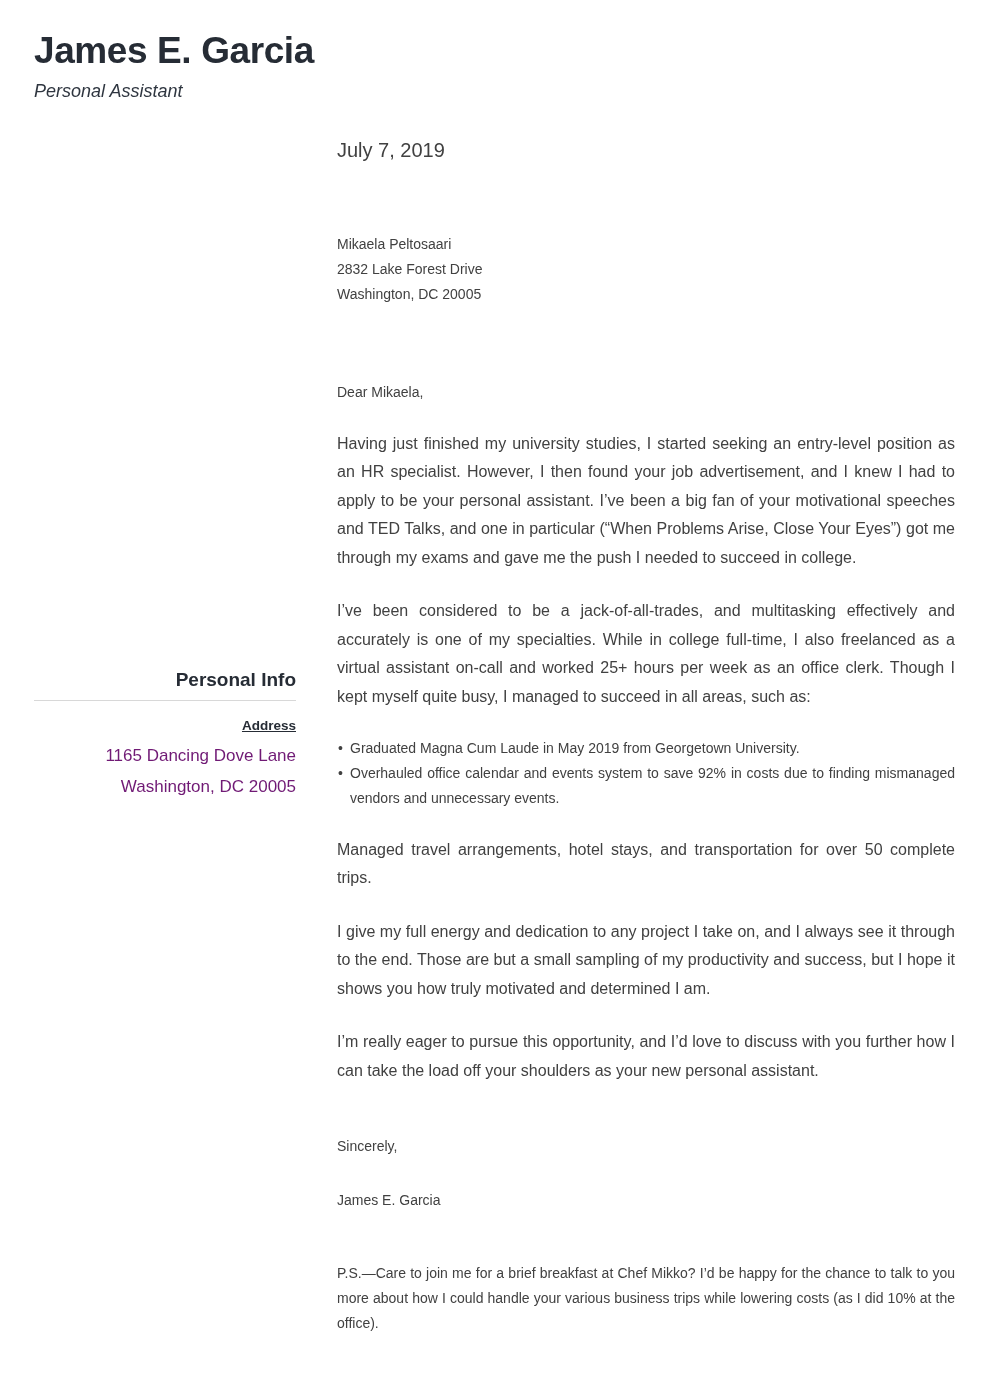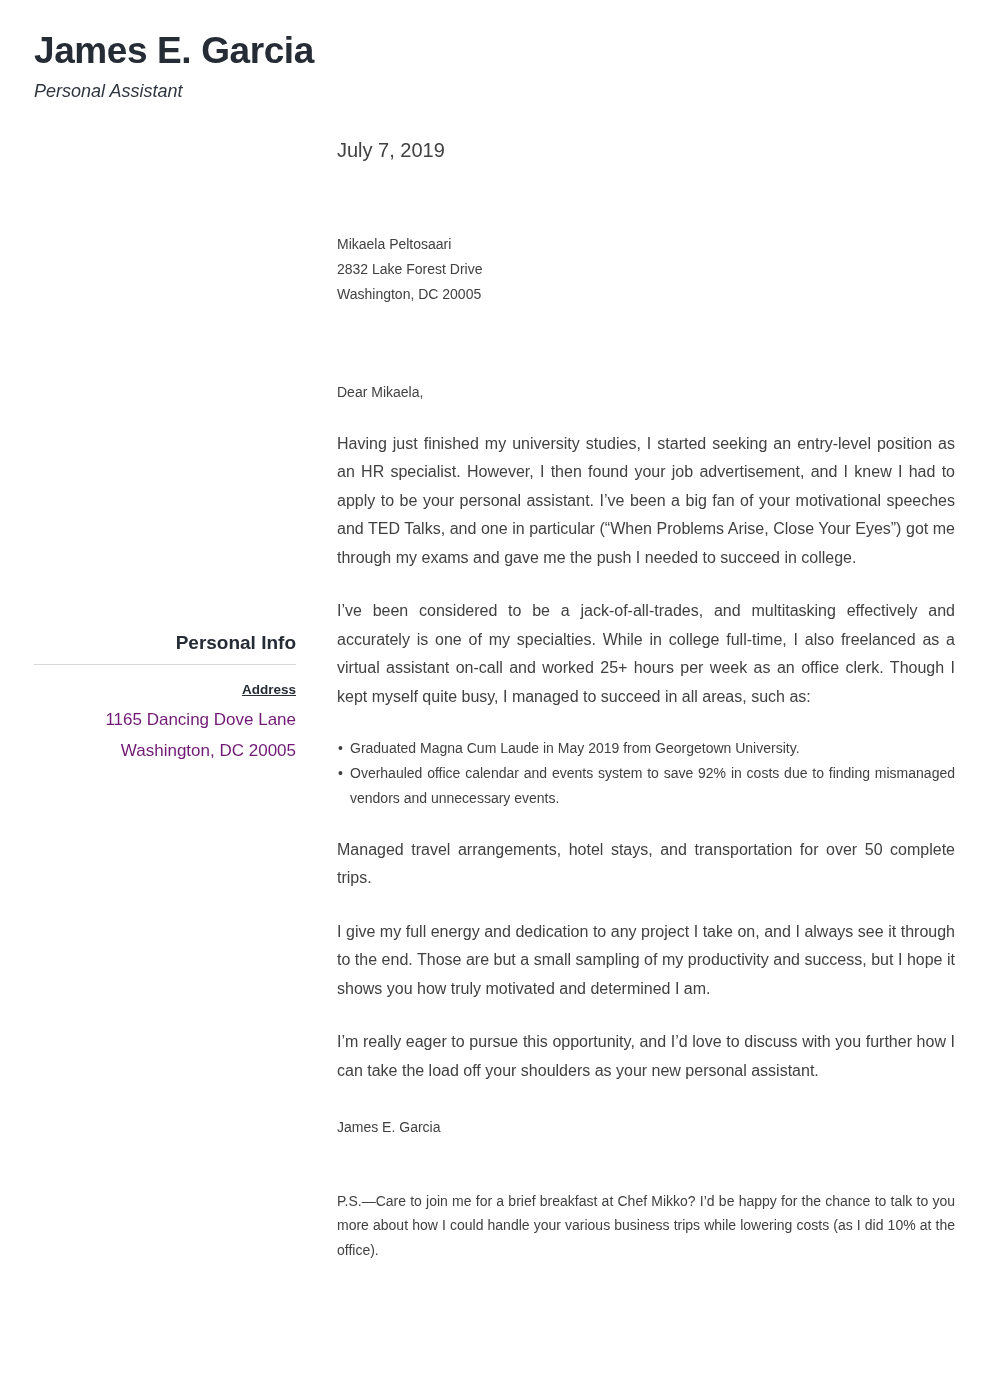--- a/index.html
+++ b/index.html
@@ -215,20 +215,21 @@
           <span>Overhauled office calendar and events system to save 92% in costs due to finding mismanaged vendors and unnecessary events.</span>
         </li>
       </ul>
 
       <p class="letter-paragraph">Managed travel arrangements, hotel stays, and transportation for over 50 complete trips.</p>
 
       <p class="letter-paragraph">I give my full energy and dedication to any project I take on, and I always see it through to the end. Those are but a small sampling of my productivity and success, but I hope it shows you how truly motivated and determined I am.</p>
 
       <p class="letter-paragraph">I’m really eager to pursue this opportunity, and I’d love to discuss with you further how I can take the load off your shoulders as your new personal assistant.</p>
 
+      <p class="closing-salutation">Sincerely,</p>
 
       <p class="signature-name">James E. Garcia</p>
 
       <p class="postscript">P.S.—Care to join me for a brief breakfast at Chef Mikko? I’d be happy for the chance to talk to you more about how I could handle your various business trips while lowering costs (as I did 10% at the office).</p>
 
     </main>
   </div>
 </div>
 
 </body></html>

